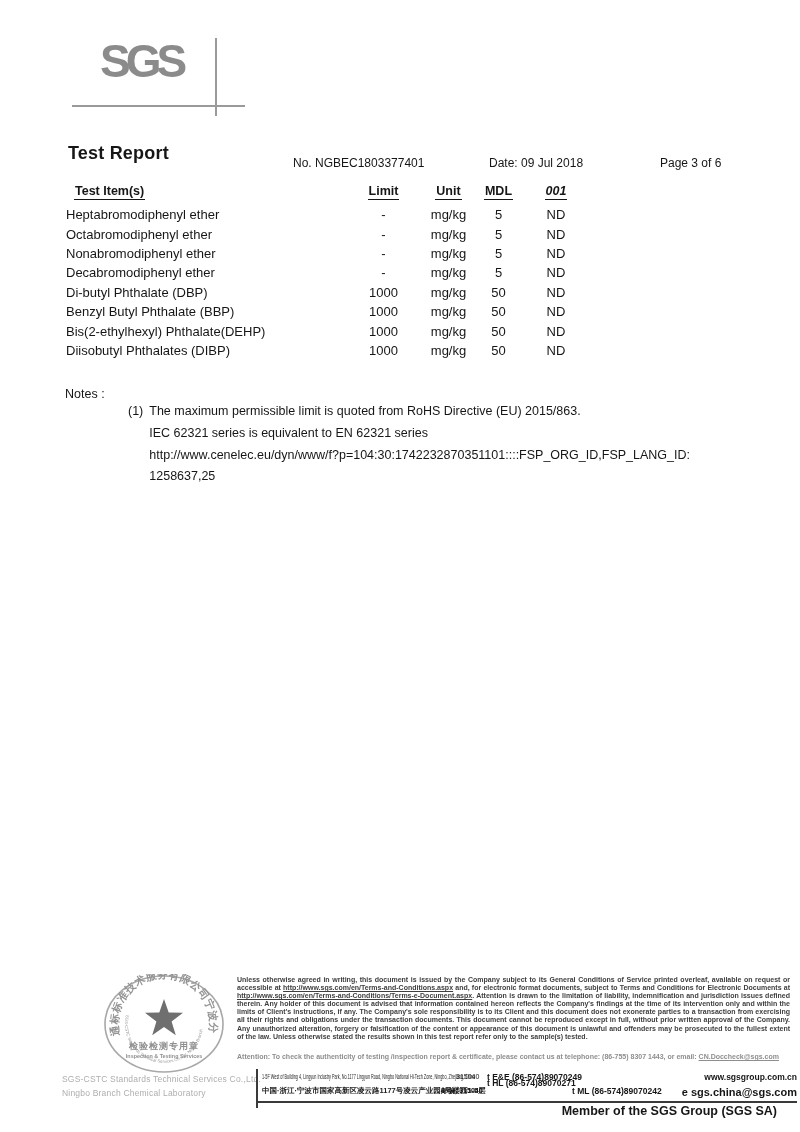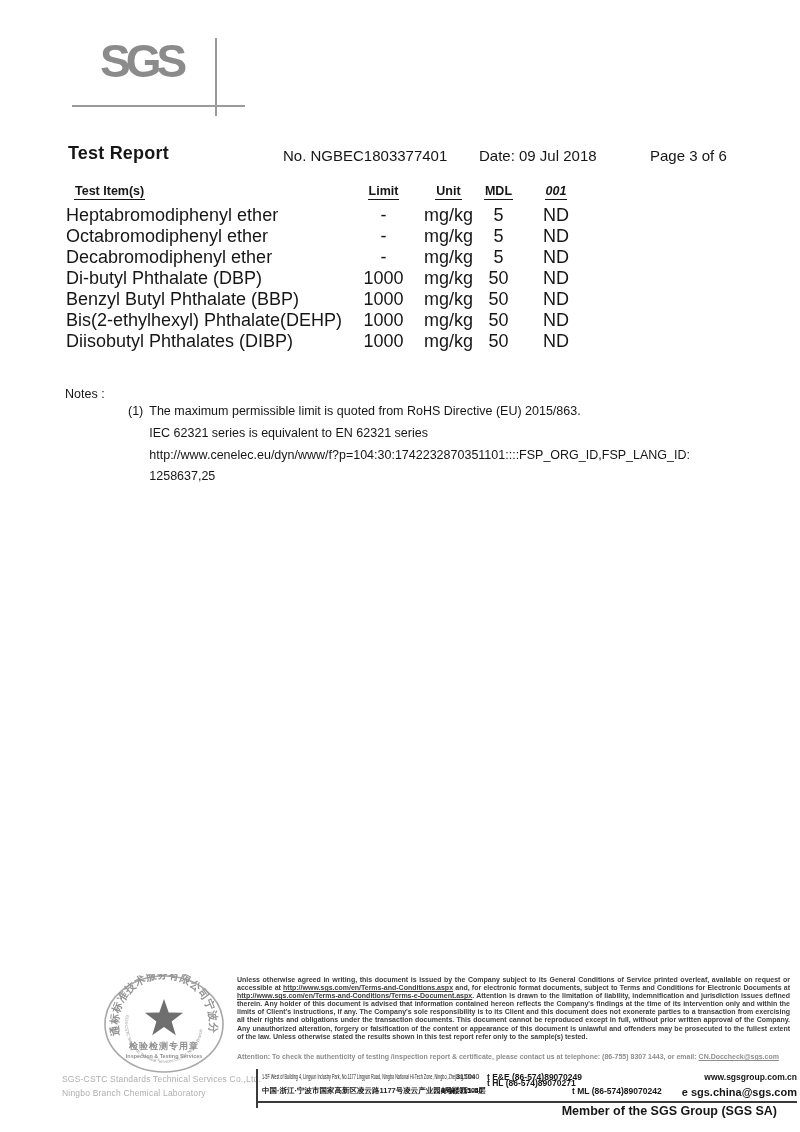--- a/index.html
+++ b/index.html
@@ -6,35 +6,35 @@
   html,body { width:800px; height:1132px; background:#ffffff; font-family:"Liberation Sans", sans-serif; color:#161616; }
   .page { position:relative; width:800px; height:1132px; overflow:hidden; background:#fff; }
 
   
   .sgs-logo { position:absolute; left:100px; top:38px; font-size:46px; font-weight:bold; color:#8b8b8b; letter-spacing:-5px; line-height:1; }
   .logo-hline { position:absolute; left:72px; top:105px; width:173px; height:2px; background:#9a9a9a; }
   .logo-vline { position:absolute; left:215px; top:38px; width:2px; height:78px; background:#9a9a9a; }
 
   
   .report-title { position:absolute; left:68px; top:143px; font-size:18px; font-weight:bold; letter-spacing:0.2px; }
-  .hmeta { position:absolute; top:147px; font-size:15px; }
+  .hmeta { position:absolute; top:156px; font-size:12px;margin-left:10px; }
   .report-no { left:283px; }
   .report-date { left:479px; }
   .report-page { left:650px; }
 
   
   .results { position:absolute; left:66px; top:182px; border-collapse:collapse; table-layout:fixed; }
   .results col.c-item { width:280px; }
   .results col.c-limit { width:75px; }
   .results col.c-unit { width:55px; }
   .results col.c-mdl { width:45px; }
   .results col.c-val { width:70px; }
   .results th { font-size:12.5px; font-weight:bold; text-align:center; height:23px; vertical-align:top; padding-top:2px; }
   .results th.left { text-align:left; padding-left:8px;margin-top:44px; }
-  .results td { font-size:18px; height:19.4px; text-align:center; vertical-align:middle; }
+  .results td { font-size:13px; height:19.4px; text-align:center; vertical-align:middle; }
   .results td.left { text-align:left; }
   .hul { display:inline-block; border-bottom:1.6px solid #161616; padding:0 1px 1px 1px; }
   .ital { font-style:italic; }
 
   
   .notes-label { position:absolute; left:65px; top:387px; font-size:12.5px; }
   .note-item { position:absolute; left:128px; top:401px; display:flex; font-size:12.5px; line-height:21.8px; }
   .note-num { margin-right:6px; }
 
   
@@ -97,20 +97,27 @@
     <tbody>
       <tr>
         <td class="left">Heptabromodiphenyl ether</td>
         <td>-</td>
         <td>mg/kg</td>
         <td>5</td>
         <td>ND</td>
       </tr>
       <tr>
         <td class="left">Octabromodiphenyl ether</td>
+        <td>-</td>
+        <td>mg/kg</td>
+        <td>5</td>
+        <td>ND</td>
+      </tr>
+      <tr>
+        <td class="left">Nonabromodiphenyl ether</td>
         <td>-</td>
         <td>mg/kg</td>
         <td>5</td>
         <td>ND</td>
       </tr>
       <tr>
         <td class="left">Decabromodiphenyl ether</td>
         <td>-</td>
         <td>mg/kg</td>
         <td>5</td>

